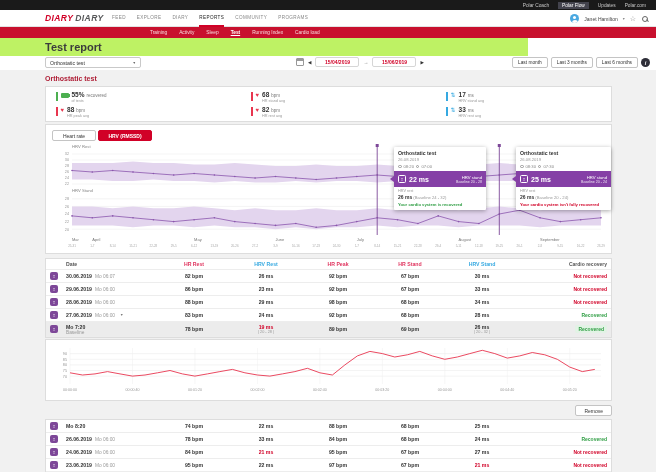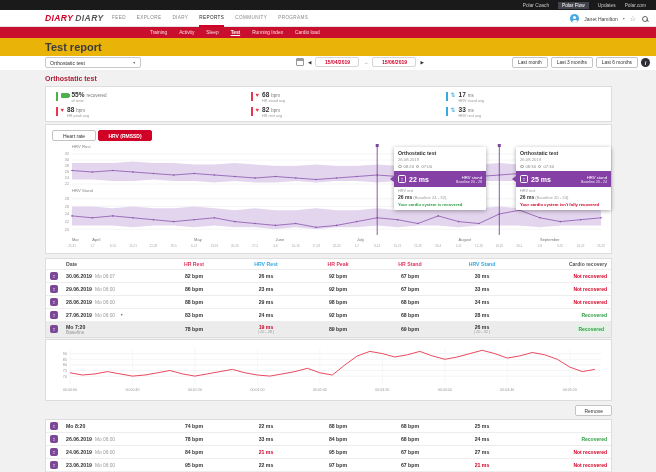--- a/index.html
+++ b/index.html
@@ -23,21 +23,21 @@
 .avatar::after{content:'';position:absolute;left:1.5px;top:5.8px;width:6px;height:4px;border-radius:3px 3px 0 0;background:#fff}
 .uname{font-size:5px;color:#444}
 .ucaret{font-size:4px;color:#888}
 .star{font-size:7px;color:#777}
 .searchicon{position:relative;width:7px;height:7px;display:inline-block}
 .searchicon::before{content:'';position:absolute;left:.5px;top:.5px;width:4px;height:4px;border:1px solid #666;border-radius:50%}
 .searchicon::after{content:'';position:absolute;left:4.6px;top:5px;width:2.6px;height:1.1px;background:#666;transform:rotate(45deg)}
 .subnav{position:absolute;left:0;top:27px;width:656px;height:11px;background:#c8102e;display:flex;align-items:center;gap:12px;padding-left:150px}
 .snitem{font-size:4.8px;color:rgba(255,255,255,.85);cursor:pointer;line-height:11px}
 .snitem.active{color:#fff;font-weight:bold;text-decoration:underline}
-.titleband{position:absolute;left:0;top:38px;width:656px;height:18px;background:#eab308}
+.titleband{position:absolute;left:0;top:38px;width:528px;height:18px;background:#bef264}
 .pagetitle{position:absolute;left:45px;top:3px;font-size:11px;font-weight:bold;color:#3c3c3c}
 .controls{position:absolute;left:0;top:56px;width:656px;height:14px;background:#fff}
 .select{position:absolute;left:45px;top:1px;width:96px;height:11px;border:1px solid #c9c9c9;border-radius:2px;background:#fff;display:flex;align-items:center;justify-content:space-between;padding:0 4px;font-size:5.2px;color:#333;cursor:pointer}
 .select .caret{font-size:3.5px;color:#666}
 .dategroup{position:absolute;left:296px;top:1px;display:flex;align-items:center;gap:4px}
 .calicon{width:8px;height:8px;border:1px solid #999;border-radius:1px;position:relative;display:inline-block}
 .calicon::before{content:'';position:absolute;left:0;top:0;right:0;height:2px;background:#999}
 .navarrow{font-size:4.5px;color:#333;cursor:pointer}
 .datebox{width:44px;height:10px;border:1px solid #d6d6d6;border-radius:2px;display:flex;align-items:center;justify-content:center;font-size:5px;font-weight:bold;color:#d10027;background:#fff;cursor:pointer}
 .datearrow{font-size:5px;color:#888}

